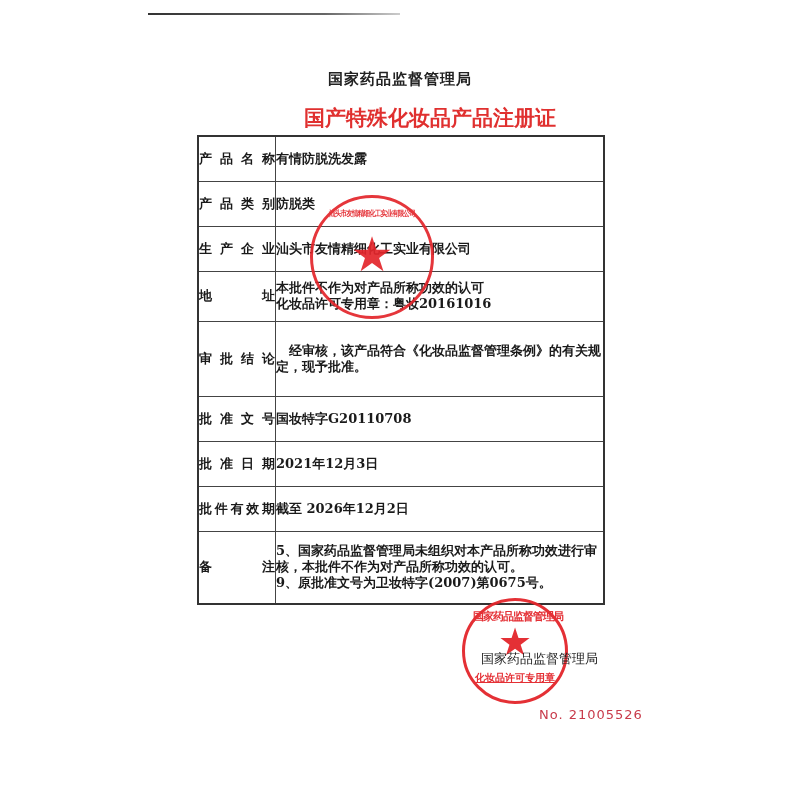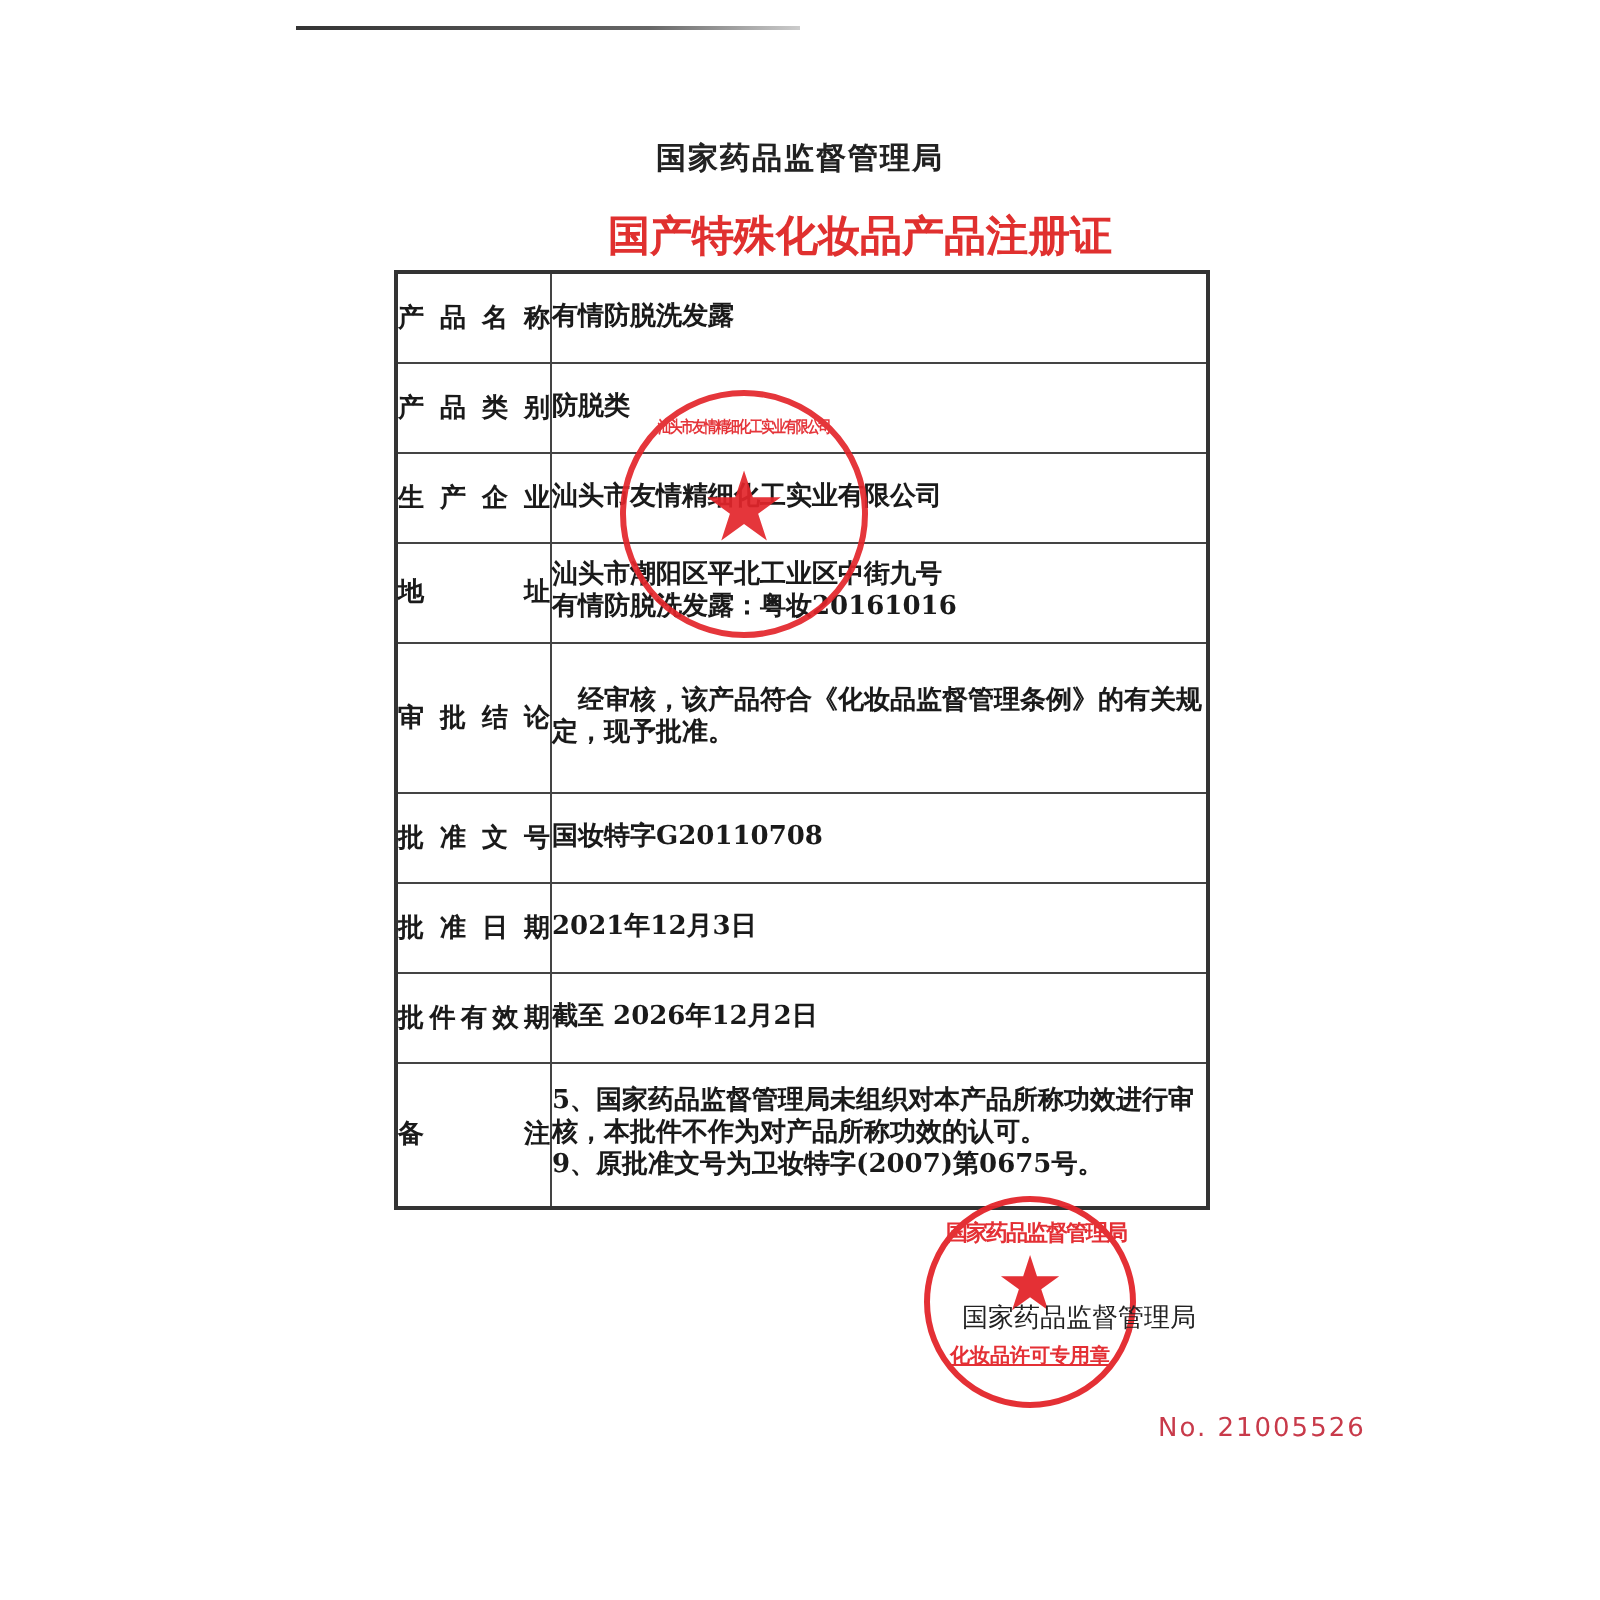--- a/index.html
+++ b/index.html
@@ -11,21 +11,21 @@
   table.cert td{border:1.5px solid #444;font-size:13px;vertical-align:middle;padding:0;}
   td.label{width:76px;font-weight:bold;font-family:"DejaVu Sans","Liberation Sans",sans-serif;font-size:13px;padding-left:5px;padding-right:2px;white-space:nowrap;}
   td.label .lab{display:flex;justify-content:space-between;}
   td.value{padding-left:4px;padding-right:3px;line-height:16px;font-weight:bold;}
   .stamp{position:absolute;border-radius:50%;border:3px solid #e3252b;pointer-events:none;}
   .stamp .star{position:absolute;color:#e3252b;text-align:center;line-height:1;}
   .stamp .ring{position:absolute;color:#e3252b;font-weight:bold;}
   .co-stamp{left:310px;top:195px;width:118px;height:118px;opacity:0.92;}
   .gov-stamp{left:462px;top:598px;width:100px;height:100px;opacity:0.95;}
   .stamp-inner{position:absolute;white-space:nowrap;text-align:center;}
-  .serial{position:absolute;left:539px;top:707px;font-family:"DejaVu Sans","Liberation Sans",sans-serif;font-size:13px;color:#c83a4a;letter-spacing:1px;margin-left:40px;}
+  .serial{position:absolute;left:539px;top:707px;font-family:"DejaVu Sans","Liberation Sans",sans-serif;font-size:13px;color:#c83a4a;letter-spacing:1px;}
 </style>
 </head>
 <body>
 
 <div class="topline"></div>
 <div class="authority">国家药品监督管理局</div>
 <div class="title">国产特殊化妆品产品注册证</div>
 
 <table class="cert">
   <tbody>
@@ -63,22 +63,22 @@
       <td class="value">汕头市友情精细化工实业有限公司</td>
     </tr>
     <tr style="height:50px">
       <td class="label">
           <div class="lab">
         <span>地</span>
             <span>址</span>
       </div>
         </td>
       <td class="value">
-        <div>汕头市潮阳区平北工业区中街九号</div>
-        <div>有情防脱洗发露：粤妆20161016</div>
+        <div>本批件不作为对产品所称功效的认可</div>
+        <div>化妆品许可专用章：粤妆20161016</div>
       </td>
     </tr>
     <tr style="height:75px">
       <td class="label">
           <div class="lab">
         <span>审</span>
             <span>批</span>
             <span>结</span>
             <span>论</span>
       </div>

